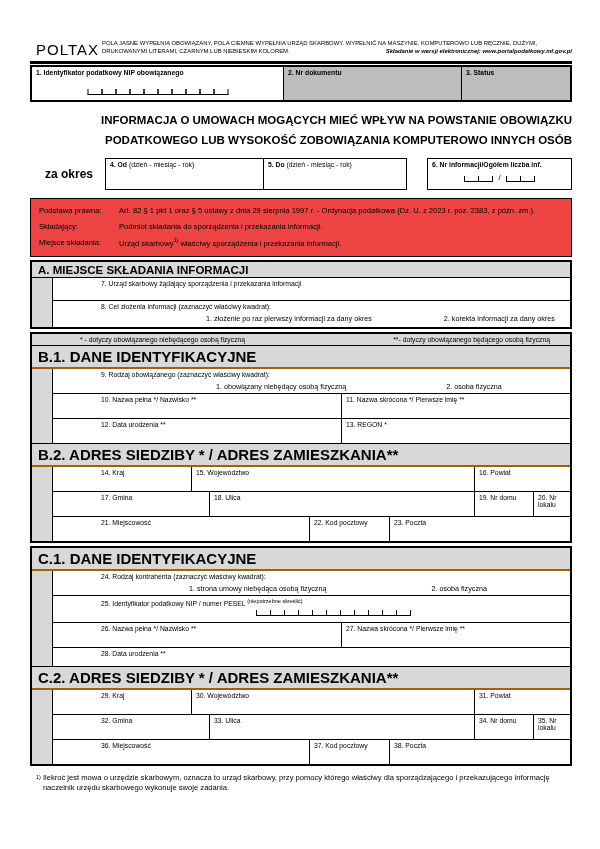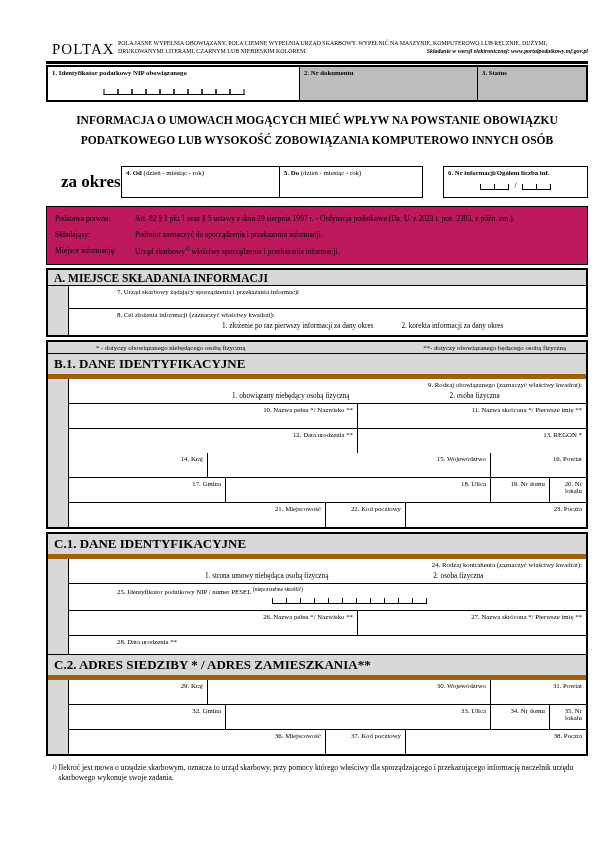--- a/index.html
+++ b/index.html
@@ -1,79 +1,79 @@
 <!DOCTYPE html>
 <html><head>
 <meta charset="utf-8">
 <style>
   html,body{margin:0;padding:0;}
   body{
     width:600px;height:849px;position:relative;
     background:#ffffff;color:#000;
     font-family:"Liberation Sans", sans-serif;
   }
-  .page{position:absolute;left:46px;top:34px;width:542px;font-family:Liberation Serif, serif;}
+  .page{position:absolute;left:30px;top:34px;width:542px;}
 
   
   .hdr{display:flex;align-items:flex-start;margin-bottom:3px;}
   .logo{font-size:15px;letter-spacing:1px;width:66px;padding-top:7px;padding-left:6px;}
   .instr{flex:1;font-size:5.9px;line-height:1.35;padding-top:6px;}
   .instr-row2{display:flex;justify-content:space-between;}
   .efile{font-weight:bold;font-style:italic;}
 
   .rule{height:3px;background:#000;margin-bottom:1px;}
   .topgrid{display:flex;border:2px solid #000;height:33px;}
   .topcell{position:relative;border-right:1px solid #000;padding:2px 4px;font-size:6.8px;font-weight:bold;}
   .topcell:last-child{border-right:none;}
   .topcell.gray{background:#bdbdbd;}
   .center-ticks{position:absolute;left:50%;transform:translateX(-50%);bottom:5px;}
 
   
   .ordtk{font-size:16px;font-weight:bold;margin:12px 0 4px 6px;}
-  .title{text-align:center;font-weight:bold;font-size:11.5px;line-height:1.75;margin:8px 0 16px;}
+  .title{text-align:right;font-weight:bold;font-size:11.5px;line-height:1.75;margin:8px 0 8px;}
 
   
   .okres{display:flex;align-items:stretch;height:32px;margin-bottom:8px;}
-  .okres-label{font-weight:bold;font-size:17px;width:60px;padding-left:15px;align-self:center;}
+  .okres-label{font-weight:bold;font-size:12px;width:60px;padding-left:15px;align-self:center;}
   .okres-box{display:flex;border:1px solid #000;width:300px;}
   .okres-cell{width:149px;border-right:1px solid #000;padding:2px 4px;font-size:6.8px;}
   .okres-cell:last-child{border-right:none;width:auto;flex:1;}
   .okres-gap{width:20px;}
   .box6{border:1px solid #000;flex:1;padding:2px 4px;font-size:6.8px;font-weight:bold;}
   .b6ticks{display:flex;justify-content:center;align-items:flex-end;gap:5px;margin-top:5px;font-weight:normal;font-size:8px;}
 
   .lbold{font-weight:bold;}
   .lnorm{font-weight:normal;}
 
   
-  .legal{border:1px solid #000;background:#be185d;padding:4px 8px;font-size:7.6px;line-height:2.1;margin-bottom:3px;}
+  .legal{border:1px solid #000;background:#ef4444;padding:4px 8px;font-size:7.6px;line-height:2.1;margin-bottom:3px;}
   .legal-row{display:flex;}
   .legal-label{width:80px;}
   .legal-text{flex:1;}
   sup.tiny{font-size:5.5px;vertical-align:super;}
 
   
   .sec{border:2px solid #000;margin-bottom:3px;}
   .sec-h{background:#d8d8d8;border-bottom:1px solid #000;padding:2px 6px 1px;}
   .sec-title{font-weight:bold;font-size:11.5px;}
   .notes{display:flex;justify-content:space-between;font-size:6.8px;padding:0 14px 1px 42px;}
-  .sub-h{background:#d8d8d8;border-bottom:5px solid #a16207;padding:2px 6px;font-weight:bold;font-size:13px;}
+  .sub-h{background:#d8d8d8;border-bottom:2px solid #a16207;padding:2px 6px;font-weight:bold;font-size:15px;}
   .zone + .sub-h{border-top:1px solid #000;}
 
   .zone{display:flex;background:#d8d8d8;}
   .strip{width:20px;}
   .fieldcol{flex:1;border-left:1px solid #000;background:#fff;}
   .frow{display:flex;border-bottom:1px solid #000;padding-left:44px;}
   .frow:last-child{border-bottom:none;}
   .fcell{border-right:1px solid #000;padding:2px 4px;font-size:6.8px;position:relative;box-sizing:border-box;}
   .fcell:last-child{border-right:none;flex:1;}
-  .h22{min-height:22px;} .h24{min-height:24px;text-align:right;} .h26{min-height:26px;} .h18{min-height:18px;}
+  .h22{min-height:22px;} .h24{min-height:24px;} .h26{min-height:26px;} .h18{min-height:18px;}
 
   .opts{display:flex;font-size:7.2px;font-weight:normal;margin-top:4px;}
-  .o-8a{margin-left:105px;} .o-8b{margin-left:28px;}
+  .o-8a{margin-left:105px;} .o-8b{margin-left:72px;}
   .o-9a{margin-left:115px;} .o-9b{margin-left:100px;}
   .o-24a{margin-left:88px;} .o-24b{margin-left:105px;}
 
   .ticks{display:inline-flex;}
   .tick{width:13px;height:5px;border:1px solid #000;border-top:none;margin-left:-1px;display:inline-block;}
   .tick:first-child{margin-left:0;}
   .tickrow-center{text-align:center;margin-top:3px;}
 
   
   .footnote{display:flex;font-size:7.6px;line-height:1.35;margin:7px 0 0 6px;width:524px;}
@@ -155,24 +155,24 @@
     </div>
   </div>
 
   <div class="legal">
     <div class="legal-row">
       <div class="legal-label">Podstawa prawna:</div>
       <div class="legal-text">Art. 82 § 1 pkt 1 oraz § 5 ustawy z dnia 29 sierpnia 1997 r. - Ordynacja podatkowa (Dz. U. z 2023 r. poz. 2383, z późn. zm.).</div>
     </div>
     <div class="legal-row">
       <div class="legal-label">Składający:</div>
-      <div class="legal-text">Podmiot zaznaczyć do sporządzenia i przekazania informacji.</div>
+      <div class="legal-text">Podmiot składania do sporządzenia i przekazania informacji.</div>
     </div>
     <div class="legal-row">
-      <div class="legal-label">Miejsce informację:</div>
+      <div class="legal-label">Miejsce składania:</div>
       <div class="legal-text">
         <span>Urząd skarbowy</span><sup class="tiny">1)</sup><span> właściwy sporządzenia i przekazania informacji.</span>
       </div>
     </div>
   </div>
 
   <div class="sec">
     <div class="sec-h">
       <div class="sec-title">A. MIEJSCE SKŁADANIA INFORMACJI</div>
     </div>
@@ -230,20 +230,21 @@
         <div class="frow">
           <div class="fcell h24" style="width:245px;">
             <span class="flabel">12. Data urodzenia **</span>
           </div>
           <div class="fcell h24">
             <span class="flabel">13. REGON *</span>
           </div>
         </div>
       </div>
     </div>
+    <div class="sub-h">B.2. ADRES SIEDZIBY * / ADRES ZAMIESZKANIA**</div>
     <div class="zone">
       <div class="strip"></div>
       <div class="fieldcol">
         <div class="frow">
           <div class="fcell h24" style="width:95px;">
             <span class="flabel">14. Kraj</span>
           </div>
           <div class="fcell h24" style="width:283px;">
             <span class="flabel">15. Województwo</span>
           </div>

